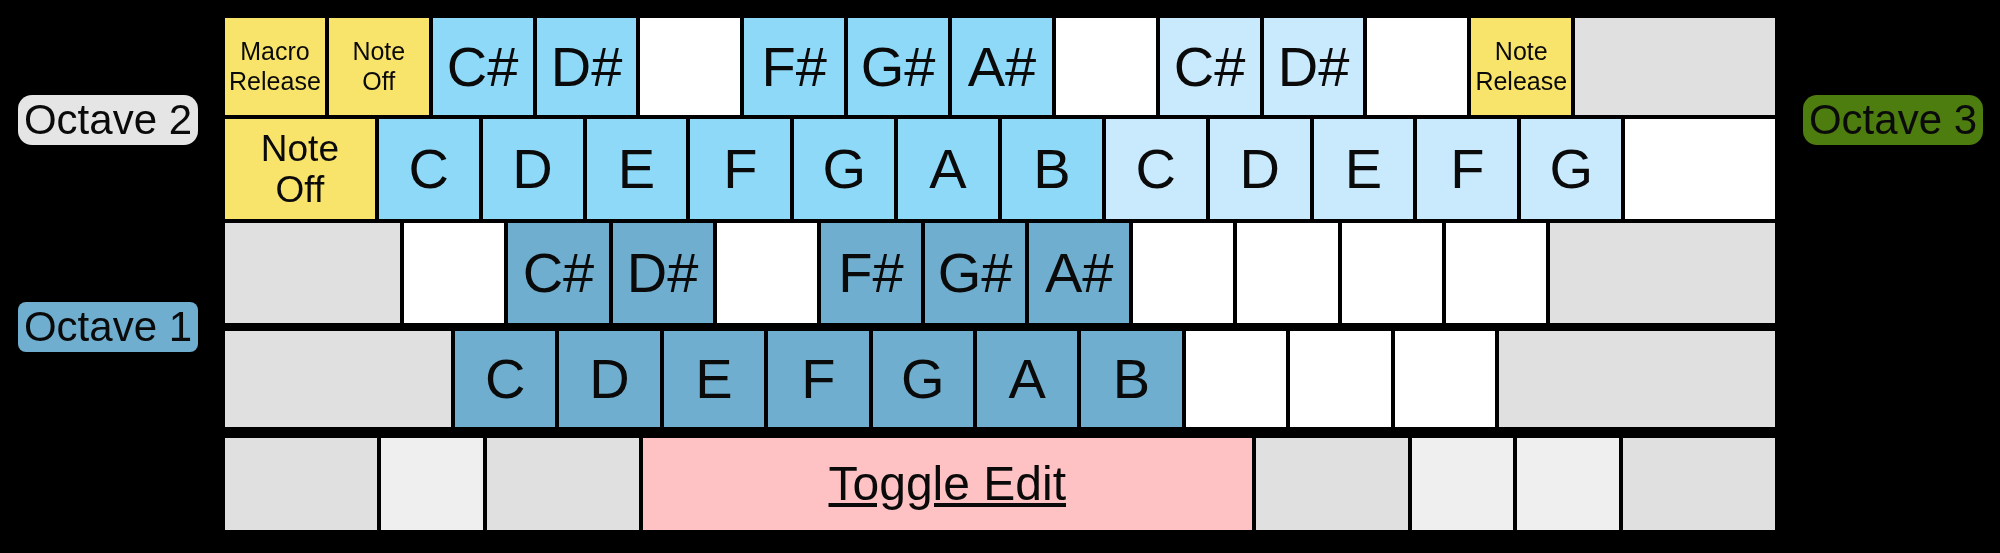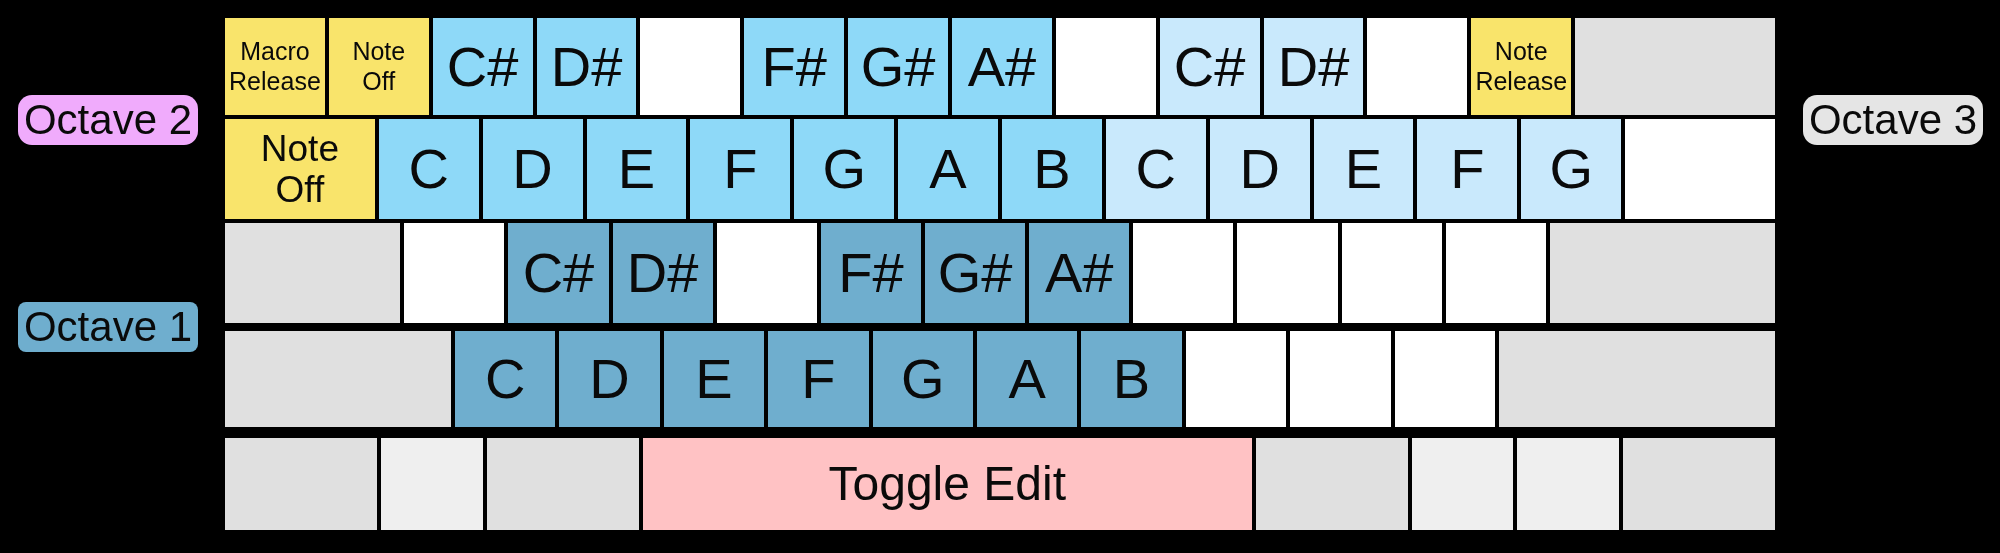--- a/index.html
+++ b/index.html
@@ -51,25 +51,25 @@
     font-size: 42px;
     color: #0a0a0a;
   }
   .pill-octave2 { left: 18px;   top: 95px;  }
   .pill-octave1 { left: 18px;   top: 302px; border-radius: 8px; }
   .pill-octave3 { left: 1803px; top: 95px;  }
 </style>
 </head>
 <body style="background: rgb(0, 0, 0);">
 
-<div class="pill pill-octave2" style="background: #f0abfc;">Octave 2</div>
+<div class="pill pill-octave2" style="background: #e5e5e5;">Octave 2</div>
 
 <div class="pill pill-octave1" style="background: rgb(111, 174, 206);">Octave 1</div>
 
-<div class="pill pill-octave3" style="background: #e5e5e5;">Octave 3</div>
+<div class="pill pill-octave3" style="background: #4d7c0f;">Octave 3</div>
 
 <div class="board">
     <div class="kb-row" style="height: 101px; margin-top: 0px;">
       <div class="key size-sm" style="flex: 1 1 0px; background: rgb(249, 228, 107); color: rgb(10, 10, 10); border-color: rgb(0, 0, 0);">Macro
 Release</div>
       <div class="key size-sm" style="flex: 1 1 0px; background: rgb(249, 228, 107); color: rgb(10, 10, 10); border-color: rgb(0, 0, 0);">Note
 Off</div>
       <div class="key size-note" style="flex: 1 1 0px; background: rgb(142, 217, 248); color: rgb(10, 10, 10); border-color: rgb(0, 0, 0);">C#</div>
       <div class="key size-note" style="flex: 1 1 0px; background: rgb(142, 217, 248); color: rgb(10, 10, 10); border-color: rgb(0, 0, 0);">D#</div>
       <div class="key size-note" style="flex: 1 1 0px; background: rgb(255, 255, 255); color: rgb(10, 10, 10); border-color: rgb(0, 0, 0);"></div>
@@ -127,19 +127,19 @@
       <div class="key size-note" style="flex: 1 1 0px; background: rgb(111, 174, 206); color: rgb(10, 10, 10); border-color: rgb(0, 0, 0);">B</div>
       <div class="key size-note" style="flex: 1 1 0px; background: rgb(255, 255, 255); color: rgb(10, 10, 10); border-color: rgb(0, 0, 0);"></div>
       <div class="key size-note" style="flex: 1 1 0px; background: rgb(255, 255, 255); color: rgb(10, 10, 10); border-color: rgb(0, 0, 0);"></div>
       <div class="key size-note" style="flex: 1 1 0px; background: rgb(255, 255, 255); color: rgb(10, 10, 10); border-color: rgb(0, 0, 0);"></div>
       <div class="key size-note" style="flex: 2.75 1 0px; background: rgb(224, 224, 224); color: rgb(10, 10, 10); border-color: rgb(0, 0, 0);"></div>
     </div>
     <div class="kb-row" style="height: 96px; margin-top: 7px;">
       <div class="key size-note" style="flex: 1.5 1 0px; background: rgb(224, 224, 224); color: rgb(10, 10, 10); border-color: rgb(0, 0, 0);"></div>
       <div class="key size-note" style="flex: 1 1 0px; background: rgb(239, 239, 239); color: rgb(10, 10, 10); border-color: rgb(0, 0, 0);"></div>
       <div class="key size-note" style="flex: 1.5 1 0px; background: rgb(224, 224, 224); color: rgb(10, 10, 10); border-color: rgb(0, 0, 0);"></div>
-      <div class="key size-wide" style="flex: 6 1 0px; background: rgb(255, 194, 196); color: rgb(10, 10, 10); border-color: rgb(0, 0, 0);">Toggle Edit</div>
+      <div class="key size-wide" style="flex: 6 1 0px; background: rgb(255, 194, 196); color: rgb(10, 10, 10); border-color: rgb(0, 0, 0); text-decoration: underline;">Toggle Edit</div>
       <div class="key size-note" style="flex: 1.5 1 0px; background: rgb(224, 224, 224); color: rgb(10, 10, 10); border-color: rgb(0, 0, 0);"></div>
       <div class="key size-note" style="flex: 1 1 0px; background: rgb(239, 239, 239); color: rgb(10, 10, 10); border-color: rgb(0, 0, 0);"></div>
       <div class="key size-note" style="flex: 1 1 0px; background: rgb(239, 239, 239); color: rgb(10, 10, 10); border-color: rgb(0, 0, 0);"></div>
       <div class="key size-note" style="flex: 1.5 1 0px; background: rgb(224, 224, 224); color: rgb(10, 10, 10); border-color: rgb(0, 0, 0);"></div>
     </div>
   </div>
 
 </body></html>

